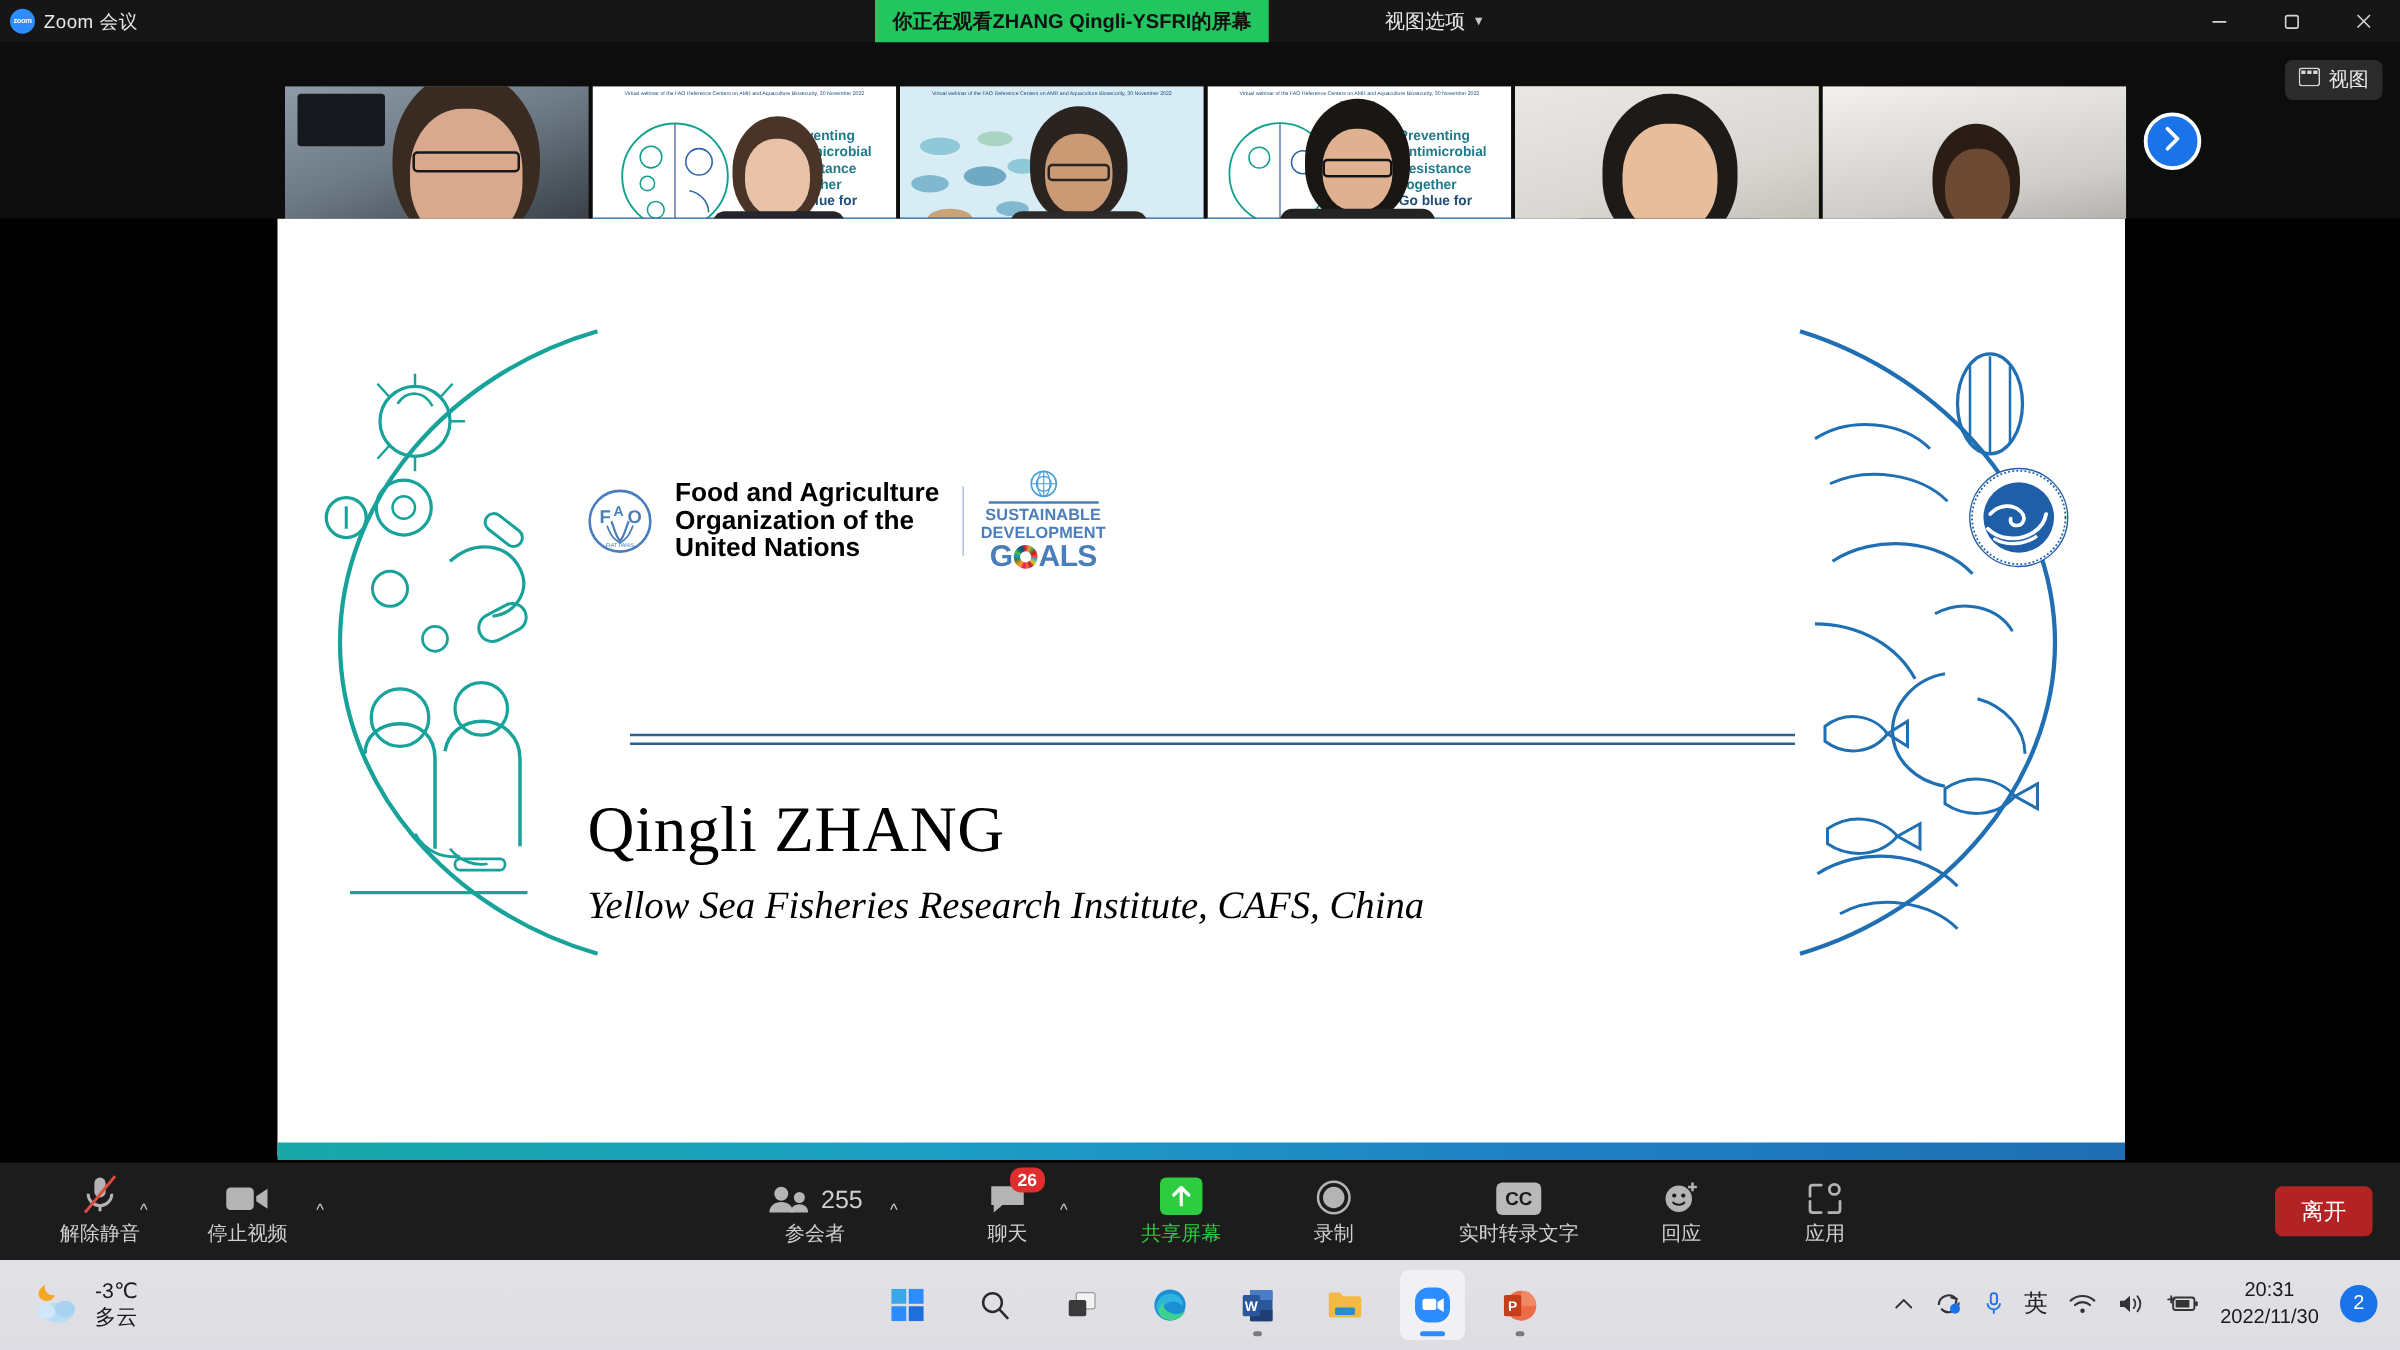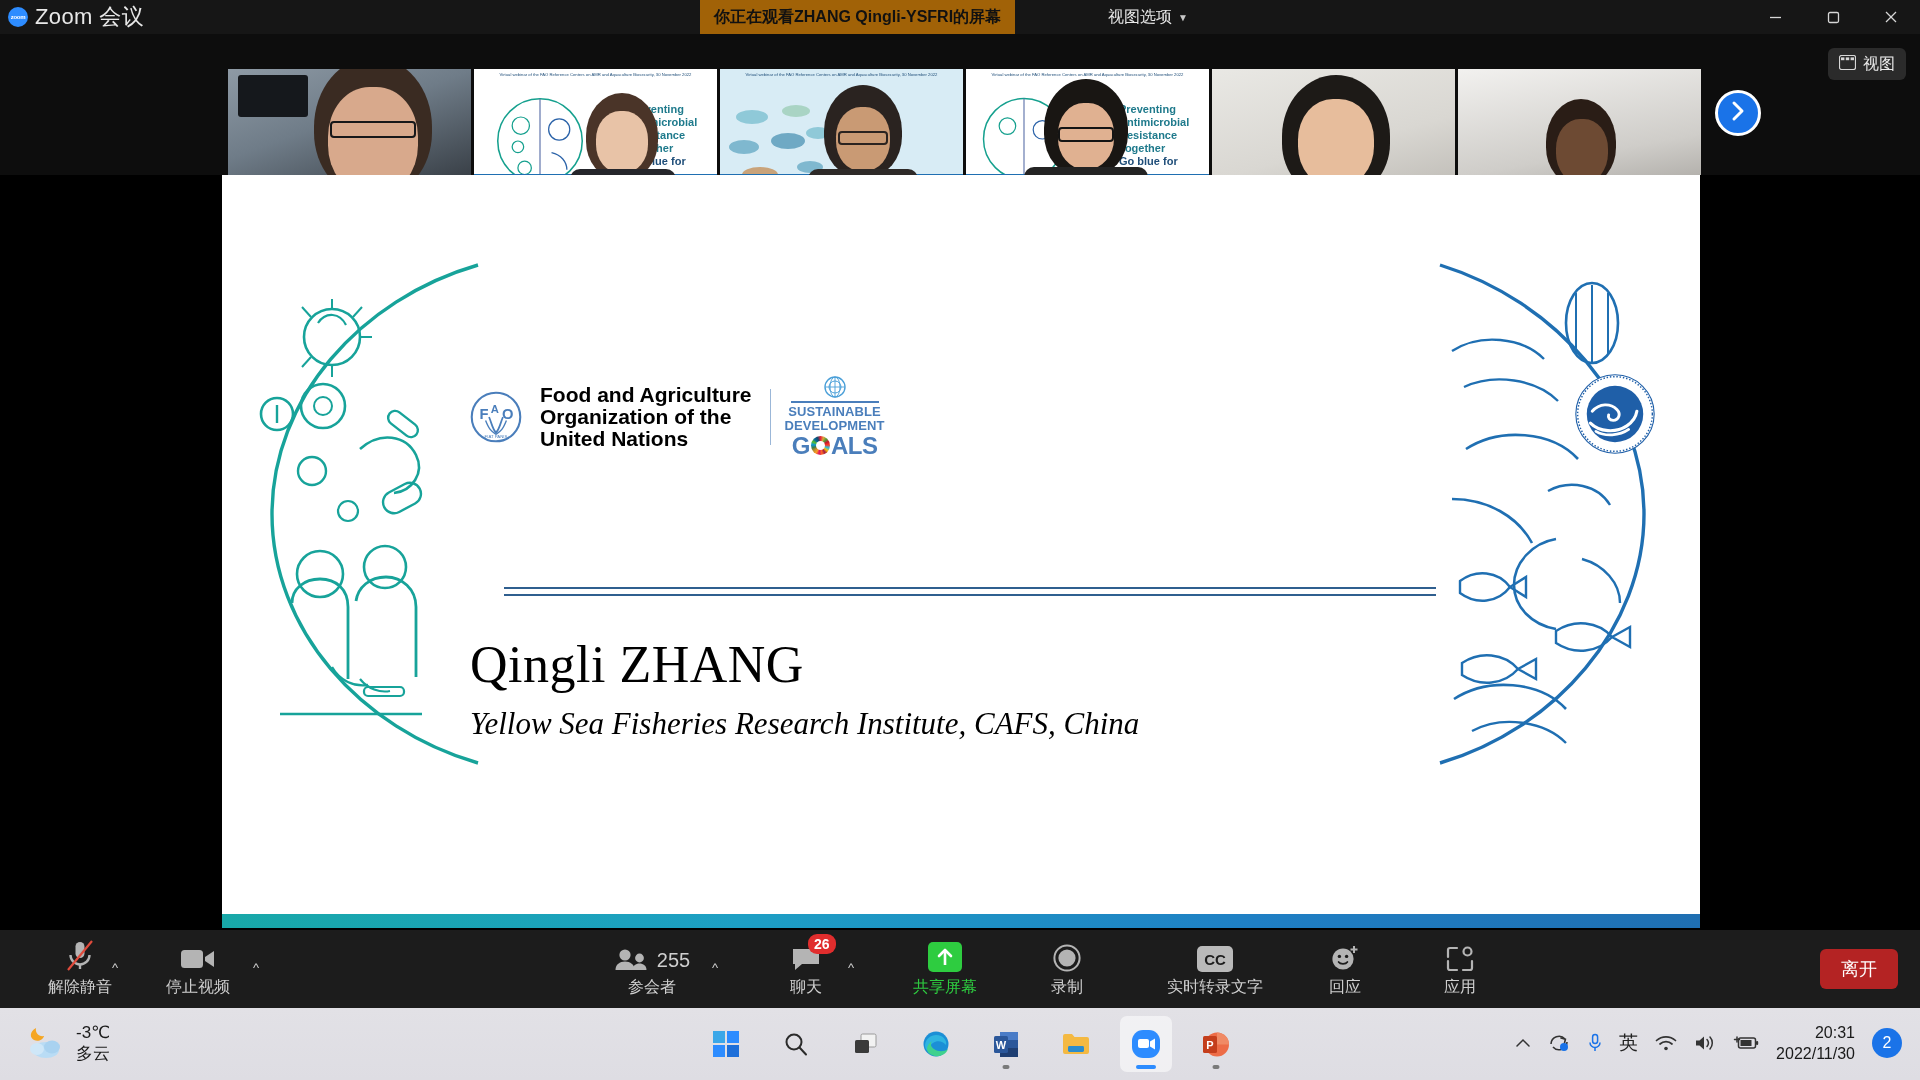--- a/index.html
+++ b/index.html
@@ -10,24 +10,24 @@
   .titlebar{
     position:absolute; left:0; top:0; width:1920px; height:34px;
     background:#161616; display:flex; align-items:center;
   }
   .tb-logo{
     width:20px; height:20px; border-radius:50%;
     background:#2d8cff; margin-left:8px; margin-right:7px;
     display:flex; align-items:center; justify-content:center;
     color:#fff; font-size:6px; font-weight:bold; letter-spacing:-.3px;
   }
-  .tb-title{ color:#e8e8e8; font-size:22px; letter-spacing:.4px; }
+  .tb-title{ color:#e8e8e8; font-size:15px; letter-spacing:.4px; }
   .tb-banner{
     position:absolute; left:700px; top:0; height:34px;
-    background:#a16207; color:#111; font-weight:bold; font-size:16px;
+    background:#22c55e; color:#111; font-weight:bold; font-size:16px;
     display:flex; align-items:center; padding:0 14px; white-space:nowrap;
   }
   .tb-viewopt{
     position:absolute; left:1092px; top:0; height:34px;
     color:#e8e8e8; font-size:16px; display:flex; align-items:center;
     gap:6px; padding:0 16px;
   }
   .tb-viewopt .chev{ font-size:10px; opacity:.85; }
   .tb-winbtns{ position:absolute; right:0; top:0; height:34px; display:flex; }
   .winbtn{
@@ -180,21 +180,21 @@
   .wicon{ width:40px; height:40px; }
   .wtext{ font-size:17px; color:#1a1a1a; line-height:21px; }
   .tb-center{ position:absolute; left:700px; top:8px; display:flex; align-items:center; gap:18px; }
   .tbitem{ width:52px; height:56px; border-radius:7px; display:flex; align-items:center; justify-content:center; position:relative; }
   .tbitem.active{ background:rgba(255,255,255,.55); }
   .tbdot{ position:absolute; bottom:3px; left:50%; transform:translateX(-50%);
           width:7px;height:4px;border-radius:3px;background:#7a7a7a; }
   .tbdot.wide{ width:20px; background:#2d8cff; }
   .tray{ position:absolute; right:18px; top:14px; display:flex; align-items:center; gap:17px; }
   .tray-ico{ display:flex; align-items:center; justify-content:center; }
-  .clock{ font-size:16px; color:#1a1a1a; text-align:right; line-height:21px; }
+  .clock{ font-size:16px; color:#1a1a1a; text-align:center; line-height:21px; }
   .notif{ width:30px;height:30px;border-radius:50%;background:#1a73e8;color:#fff;
           font-size:16px;display:flex;align-items:center;justify-content:center; }
 </style>
 </head>
 <body>
 
 <div class="titlebar">
   <div class="tb-logo">zoom</div>
   <div class="tb-title">Zoom 会议</div>
 

